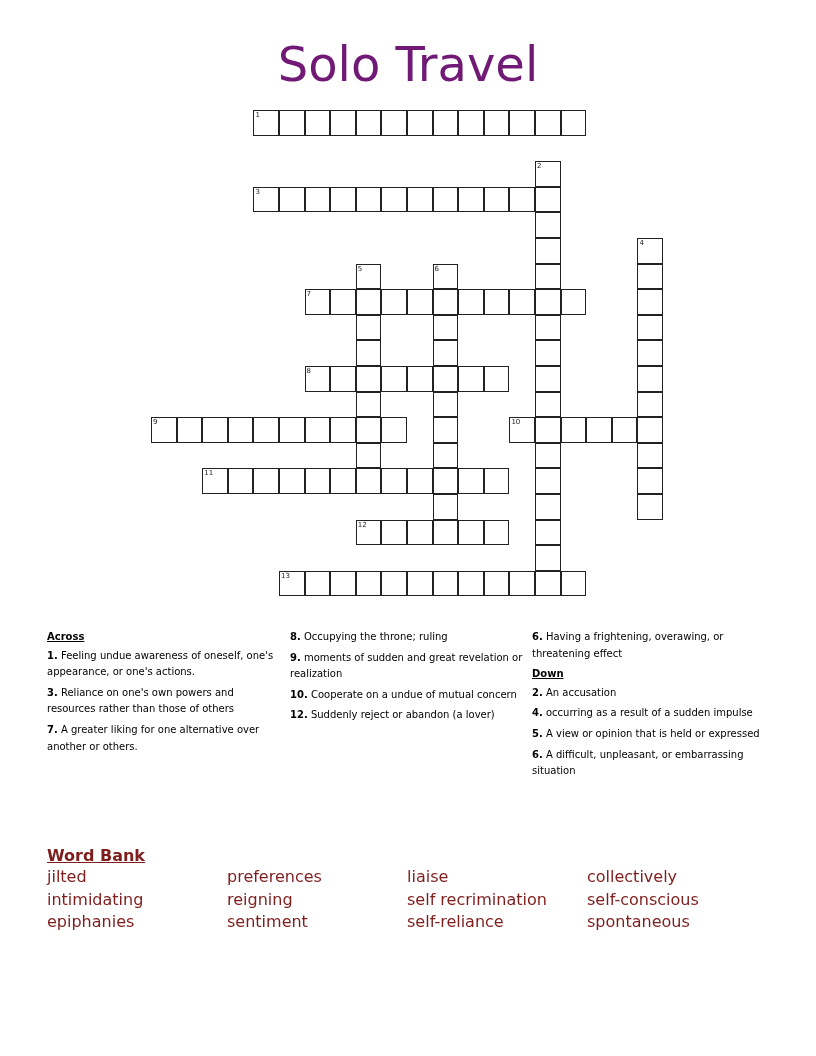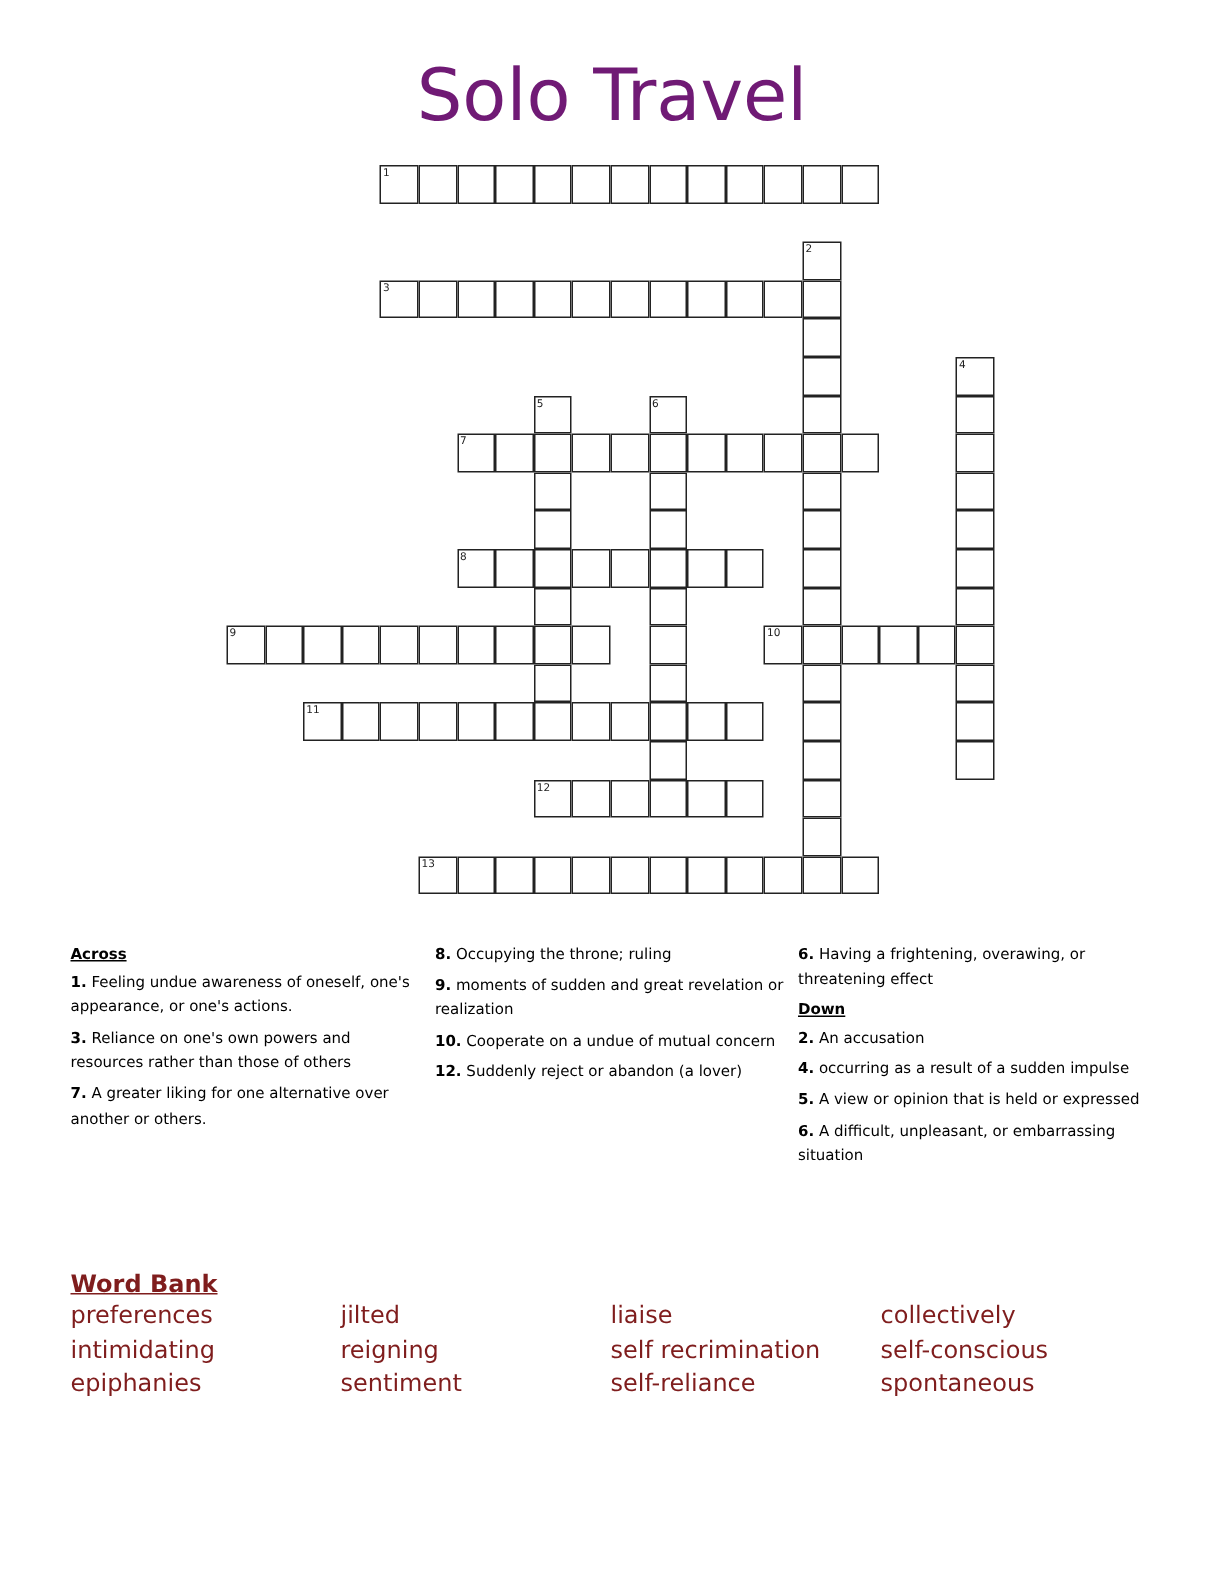--- a/index.html
+++ b/index.html
@@ -198,22 +198,22 @@
   <div class="hdr">Down</div>
   <div class="clue"><b>2.</b> <span>An accusation</span></div>
   <div class="clue"><b>4.</b> <span>occurring as a result of a sudden impulse</span></div>
   <div class="clue"><b>5.</b> <span>A view or opinion that is held or expressed</span></div>
   <div class="clue"><b>6.</b> <span>A difficult, unpleasant, or embarrassing situation</span></div>
 </div>
 
 <div class="wordbank">
   <div class="hdr">Word Bank</div>
   <div class="wb-grid">
+    <span>jilted</span>
     <span>preferences</span>
-    <span>jilted</span>
     <span>liaise</span>
     <span>collectively</span>
     <span>intimidating</span>
     <span>reigning</span>
     <span>self recrimination</span>
     <span>self-conscious</span>
     <span>epiphanies</span>
     <span>sentiment</span>
     <span>self-reliance</span>
     <span>spontaneous</span>

